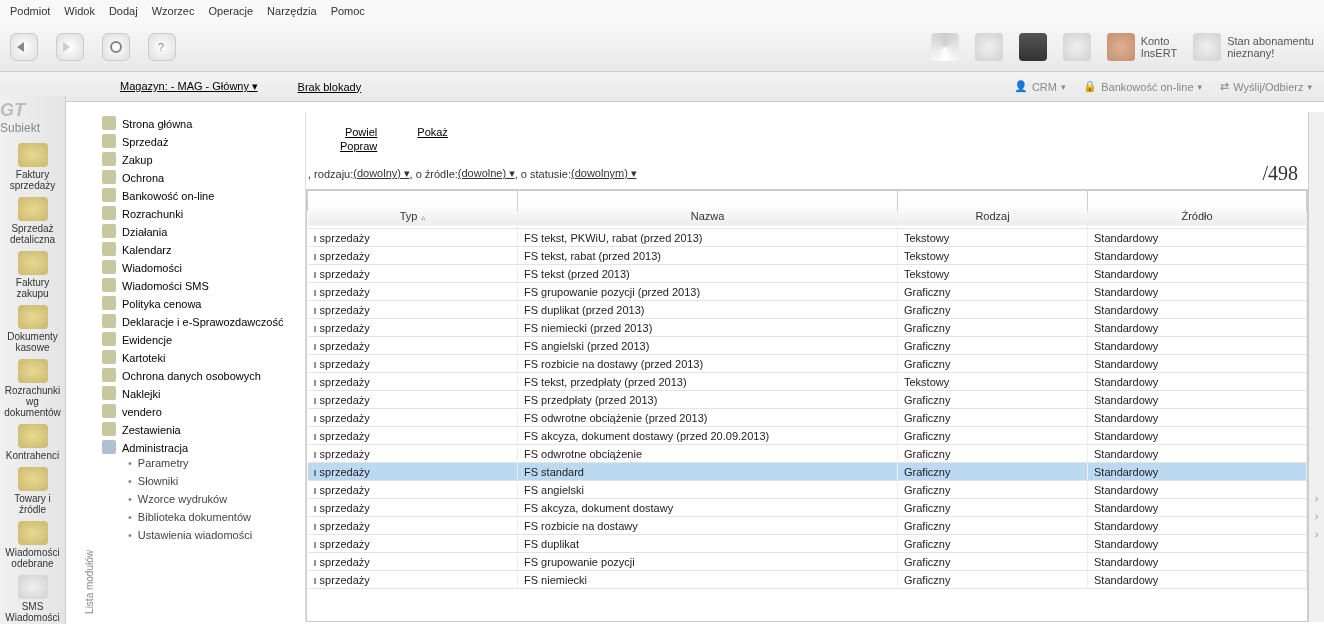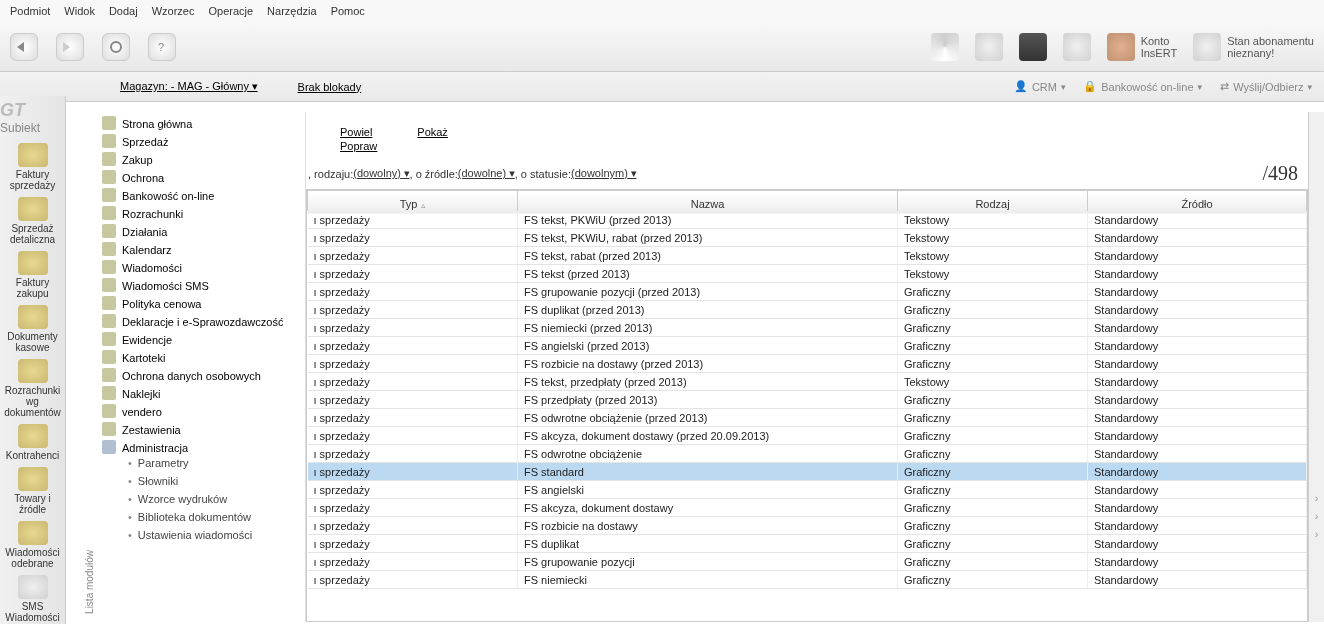--- a/index.html
+++ b/index.html
@@ -42,31 +42,31 @@
 .tree { position:absolute; left:96px; top:112px; width:210px; height:510px; background:#fff; border-right:1px solid #ddd; overflow:auto; }
 .tree-item { display:flex; align-items:flex-end; height:18px; padding-left:6px; gap:6px; cursor:default; }
 .tree-item .ic { width:14px; height:14px; background:#c8c8a0; border-radius:2px; flex-shrink:0; }
 .tree-item.admin > .ic { background:#b0c0d0; }
 .tree-sub { display:flex; align-items:center; height:18px; padding-left:32px; gap:6px; color:#444; }
 .tree-sub::before { content:"•"; color:#888; }
 
 
 .main { position:absolute; left:306px; top:112px; right:16px; height:510px; display:flex; flex-direction:column; }
 .actions { padding:14px 34px 4px; display:flex; gap:40px; }
-.actions a { color:#000; text-decoration:underline; }
+.actions a { color:#000; text-decoration:underline;text-align:right; }
 .actions .col { display:flex; flex-direction:column; gap:2px; }
 
 .filter-row { padding:6px 2px 4px; color:#333; display:flex; align-items:center; gap:0; }
 .filter-row .undl { text-decoration:underline; }
 .filter-row .cnt { margin-left:auto; font-size:20px; font-family: "Comic Sans MS", cursive; padding-right:8px; }
 
 
 .grid { flex:1; border:1px solid #ccc; overflow:auto; }
 .grid table { width:100%; border-collapse:collapse; table-layout:fixed; }
-.grid th { background:linear-gradient(#fdfdfd,#ececec); border:1px solid #ccc; height:20px; font-weight:normal; color:#333; text-align:center; position:sticky; top:4px; }
+.grid th { background:linear-gradient(#fdfdfd,#ececec); border:1px solid #ccc; height:20px; font-weight:normal; color:#333; text-align:center; position:sticky; top:16px; }
 .grid td { border-bottom:1px solid #e4e4e4; border-right:1px solid #eee; height:18px; padding:0 6px; color:#222; white-space:nowrap; overflow:hidden; }
 .grid tr.sel td { background:#bcd9f2; }
 .grid th .sort { font-size:8px; color:#888; margin-left:4px; }
 
 .chevcol { position:absolute; right:0; top:112px; width:16px; height:510px; background:#f0f0f0; border-left:1px solid #ccc; display:flex; flex-direction:column; align-items:center; padding-top:380px; gap:6px; color:#999; }
 </style>
 </head>
 <body>
 
 <div class="menubar">

